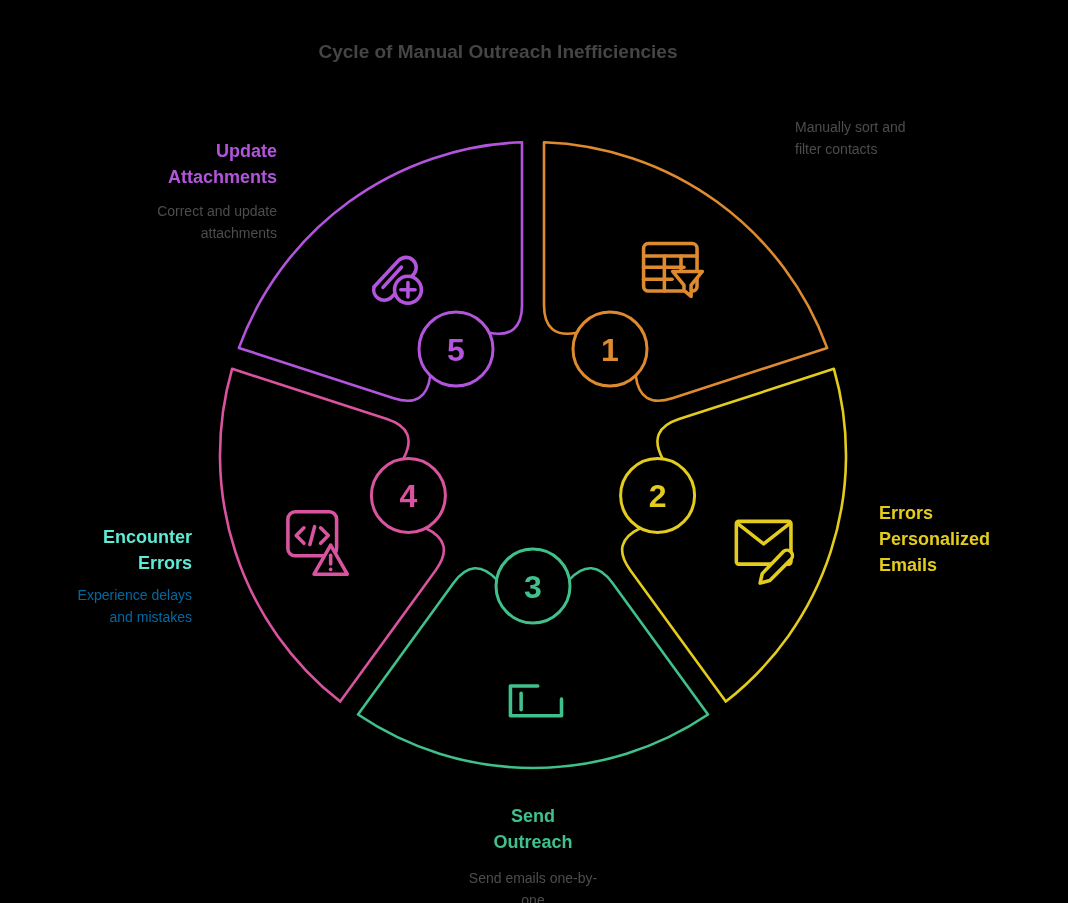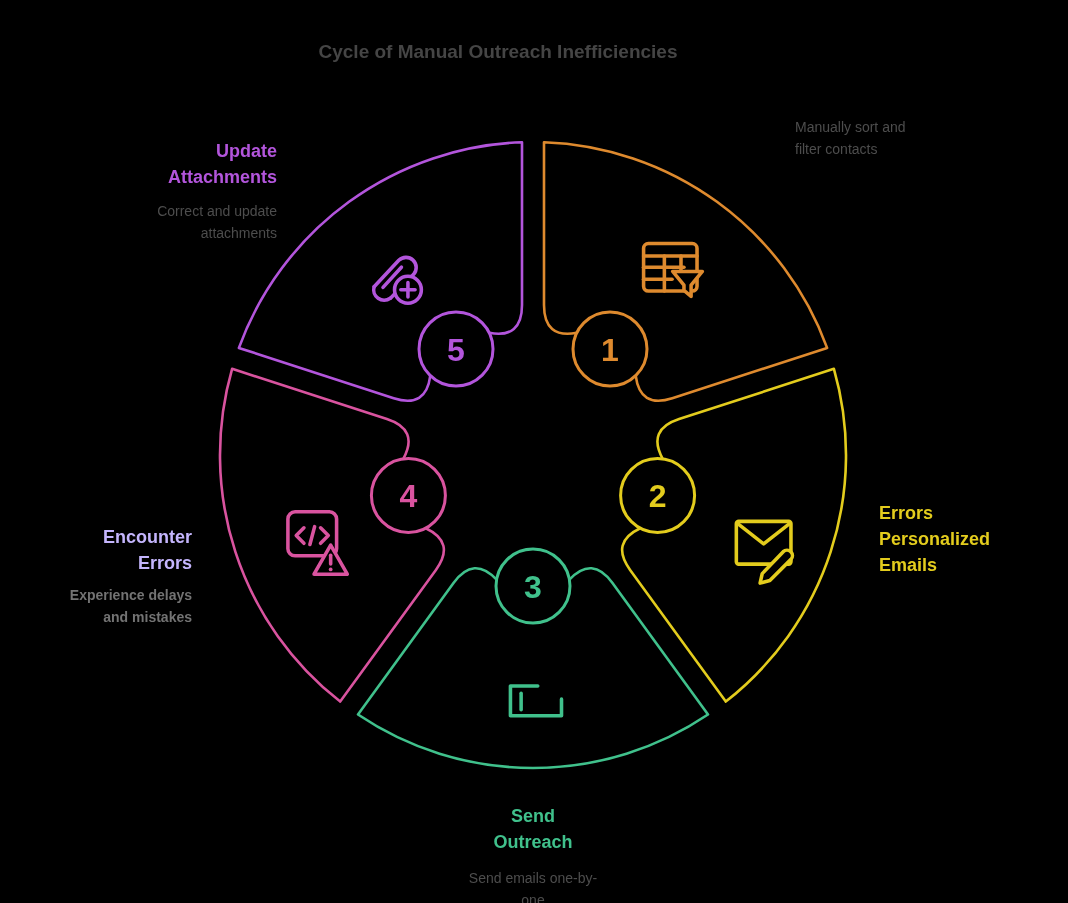--- a/index.html
+++ b/index.html
@@ -107,23 +107,23 @@
 Personalized
 Emails</div>
   </div>
   <div class="label-block s3">
     <div class="step-title" style="color: rgb(64, 193, 140);">Send
 Outreach</div>
     <div class="step-desc" style="color: rgb(77, 77, 77);">Send emails one-by-
 one</div>
   </div>
   <div class="label-block s4">
-    <div class="step-title" style="color: #c4b5fd;">Encounter
+    <div class="step-title" style="color: #5eead4;">Encounter
 Errors</div>
-    <div class="step-desc" style="color: #737373; font-weight: bold;">Experience delays
+    <div class="step-desc" style="color: #0369a1;">Experience delays
 and mistakes</div>
   </div>
   <div class="label-block s5">
     <div class="step-title" style="color: rgb(179, 85, 220);">Update
 Attachments</div>
     <div class="step-desc" style="color: rgb(77, 77, 77);">Correct and update
 attachments</div>
   </div>
 
 </div>

